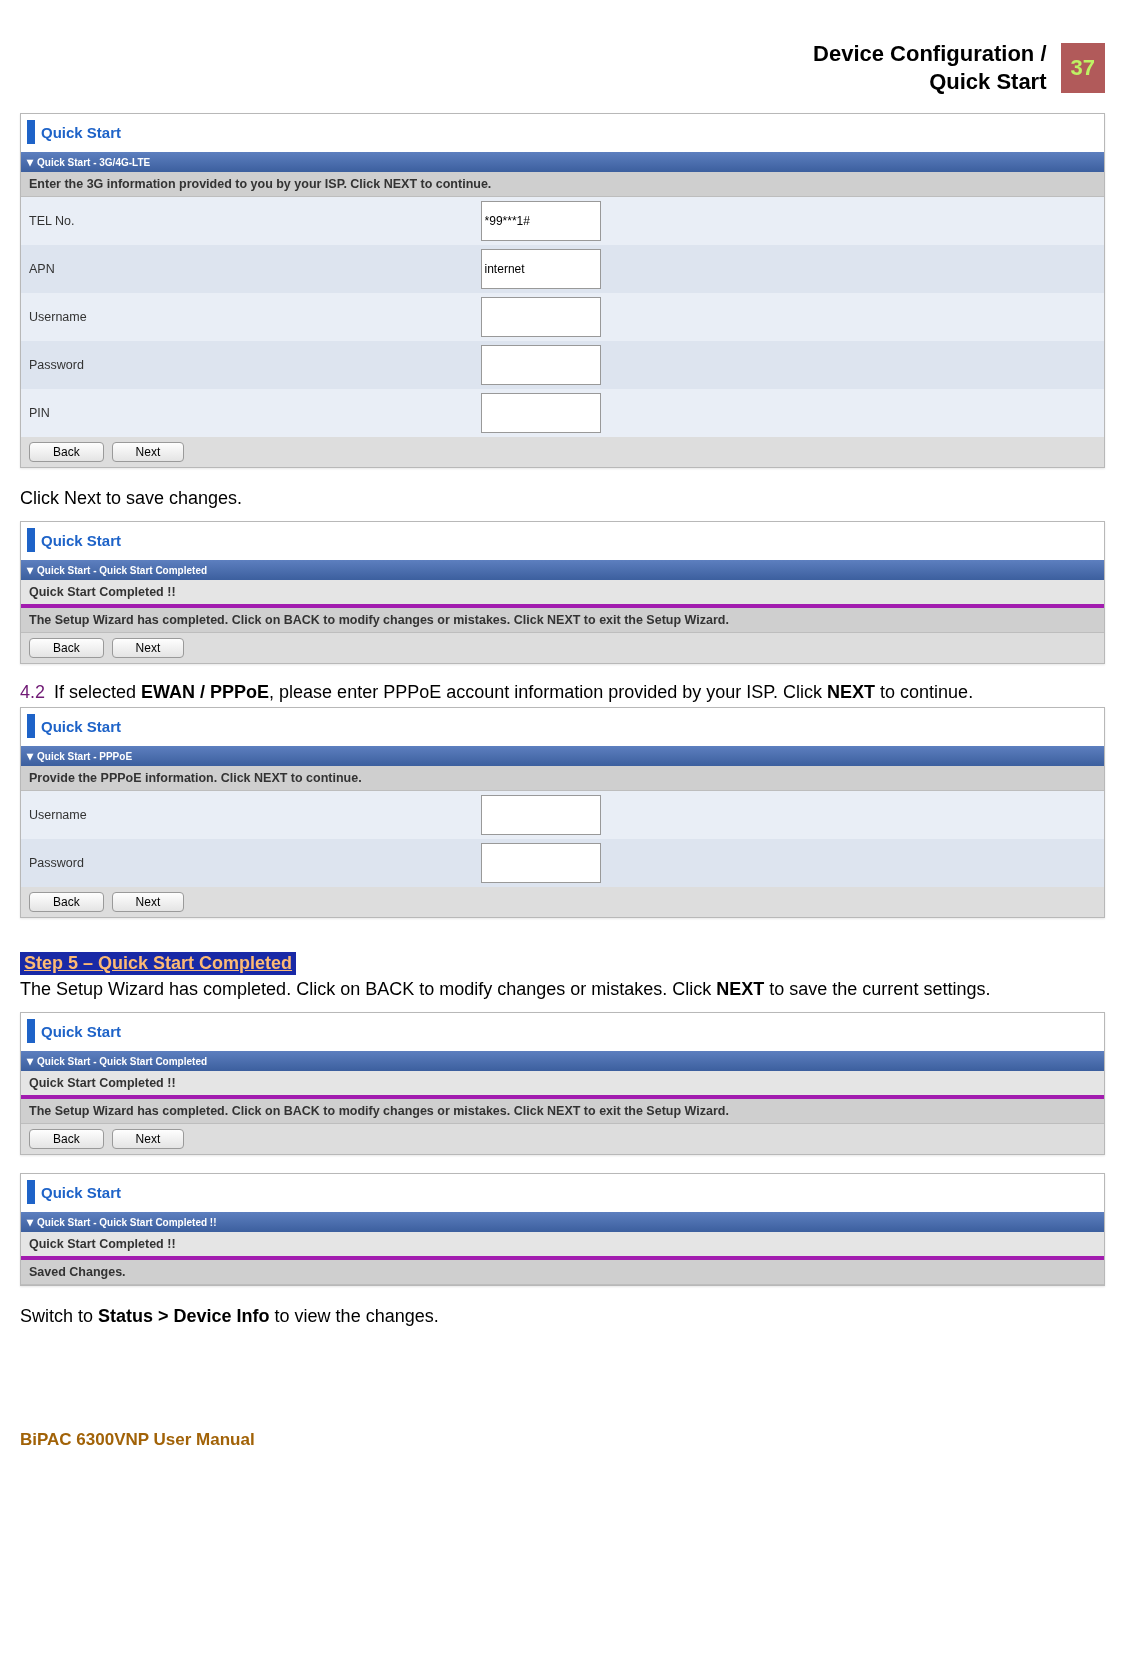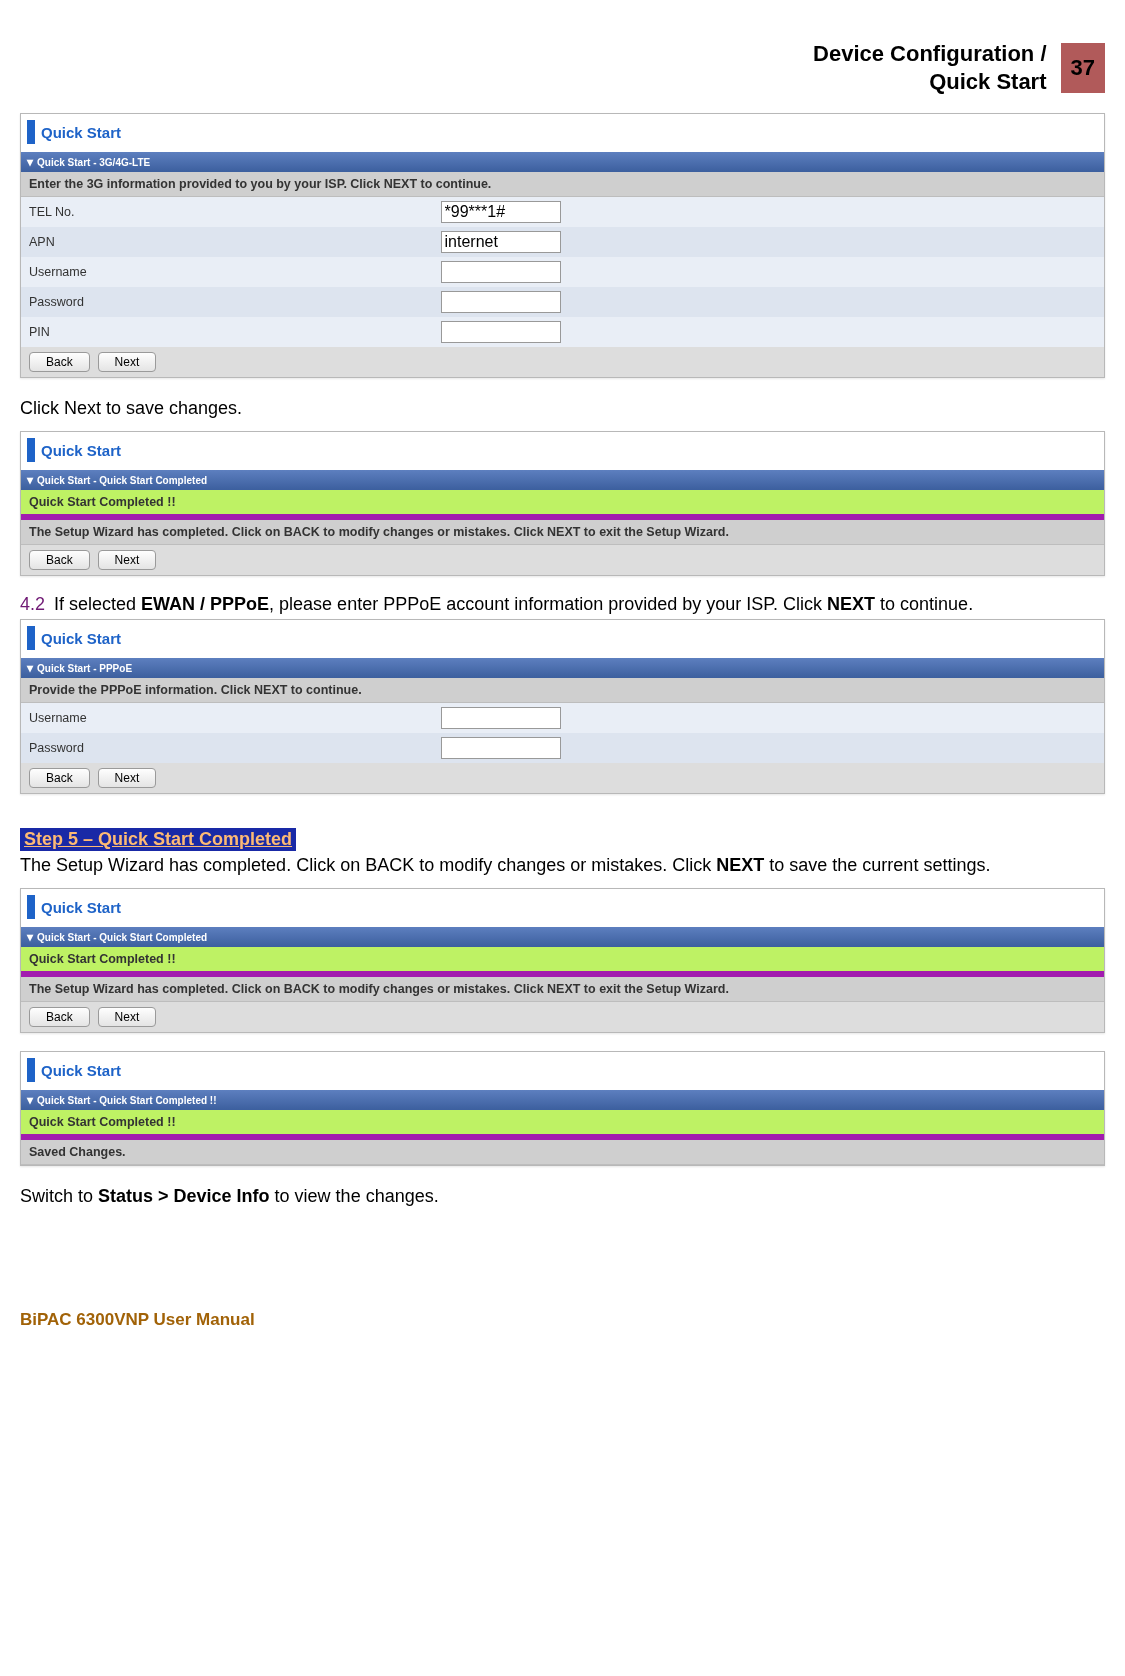--- a/index.html
+++ b/index.html
@@ -7,37 +7,37 @@
     margin: 0;
     padding: 20px;
     font-family: Arial, Helvetica, sans-serif;
     font-size: 14px;
     background: #fff;
     width: 1125px;
     color: #000;
   }
   .header-row { display: flex; justify-content: flex-end; align-items: center; gap: 14px; margin-bottom: 18px; margin-top: 20px; }
   .header-title { font-weight: bold; font-size: 22px; text-align: right; line-height: 1.25; }
-  .page-badge { background: #b15a5a; color: #000000; font-weight: bold; font-size: 22px; padding: 12px 10px; }
+  .page-badge { background: #b15a5a; color: #bef264; font-weight: bold; font-size: 22px; padding: 12px 10px; }
   .panel { border: 1px solid #b8b8b8; background: #fff; margin-bottom: 18px; box-shadow: 0 1px 2px rgba(0,0,0,.1); }
   .panel-title-bar { display: flex; align-items: center; padding: 6px 0 8px 0; }
   .blue-tab { width: 8px; height: 24px; background: #1e63c8; margin: 0 6px; }
   .panel-title { color: #1e63c8; font-weight: bold; font-size: 15px; }
   .section-header { background: linear-gradient(#5d7fbf,#3c5f9e); color: #fff; font-weight: bold; font-size: 10px; padding: 3px 6px; display: flex; align-items: center; gap: 4px; }
   .caret::before { content: "▾"; font-size: 12px; }
   .instruction-row { background: #cfcfcf; font-size: 12.5px; font-weight: bold; color: #333; padding: 5px 8px; border-bottom: 1px solid #bdbdbd; }
-  .completed-row { background: #bef264; font-size: 12.5px; font-weight: bold; color: #333; padding: 5px 8px; border-bottom: 6px solid #a21caf; }
+  .completed-row { background: #e5e5e5; font-size: 12.5px; font-weight: bold; color: #333; padding: 5px 8px; border-bottom: 4px solid #a21caf; }
   .form-table { width: 100%; border-collapse: collapse; }
   .form-table tr:nth-child(odd) td { background: #e9eef6; }
   .form-table tr:nth-child(even) td { background: #dde4ef; }
   .form-table td { padding: 4px 8px; font-size: 12.5px; color: #333; }
   .form-table td.label-cell { width: 38%; }
-  .form-table input[type="text"] { font-size: 16px; padding: 1px 3px; border: 1px solid #999; background: #fff; width: 120px; }
+  .form-table input[type="text"] { font-size: 12px; padding: 12px 3px; border: 1px solid #999; background: #fff; width: 120px; margin-left: 40px; }
   .button-row { background: #ddd; padding: 5px 8px; }
-  .btn { display: inline-block; font-size: 12px; padding: 2px 16px; background: linear-gradient(#fefefe,#e4e4e4); border: 1px solid #9a9a9a; border-radius: 4px; margin-right: 4px; cursor: pointer; text-align: center; }
+  .btn { display: inline-block; font-size: 12px; padding: 2px 23px; background: linear-gradient(#fefefe,#e4e4e4); border: 1px solid #9a9a9a; border-radius: 4px; margin-right: 4px; cursor: pointer; text-align: center; }
   .body-text { font-size: 18px; line-height: 1.4; margin: 10px 0; }
   .numbered { display: flex; gap: 4px; font-size: 18px; margin: 14px 0 4px 0; }
   .numbered .num { color: #701a75; min-width: 30px; }
   .step-banner { display: inline-block; background: #1929a6; color: #fdba74; font-weight: bold; text-decoration: underline; font-size: 18px; padding: 1px 4px; margin-top: 16px; }
   .footer { font-weight: bold; font-size: 17px; color: #a16207; margin-top: 100px; }
 </style>
 </head>
 <body>
 
 <div class="header-row">

